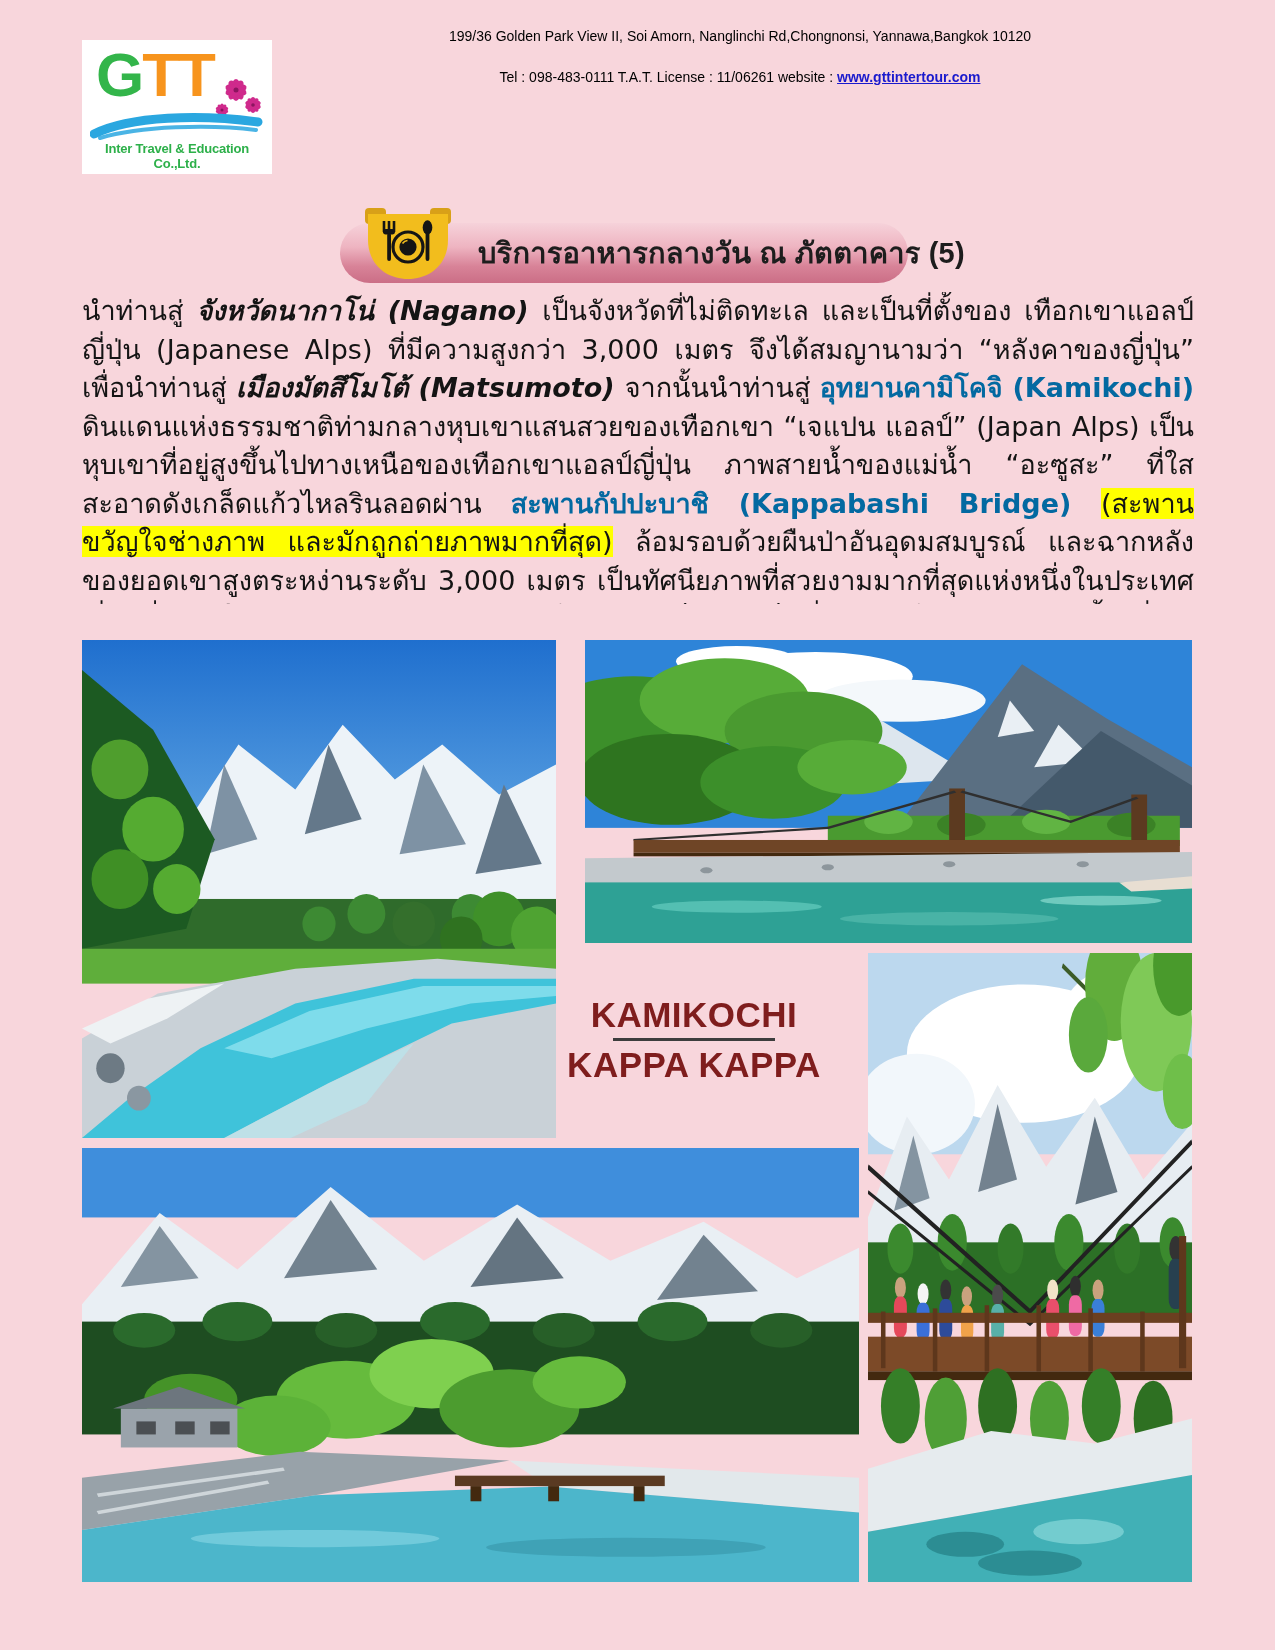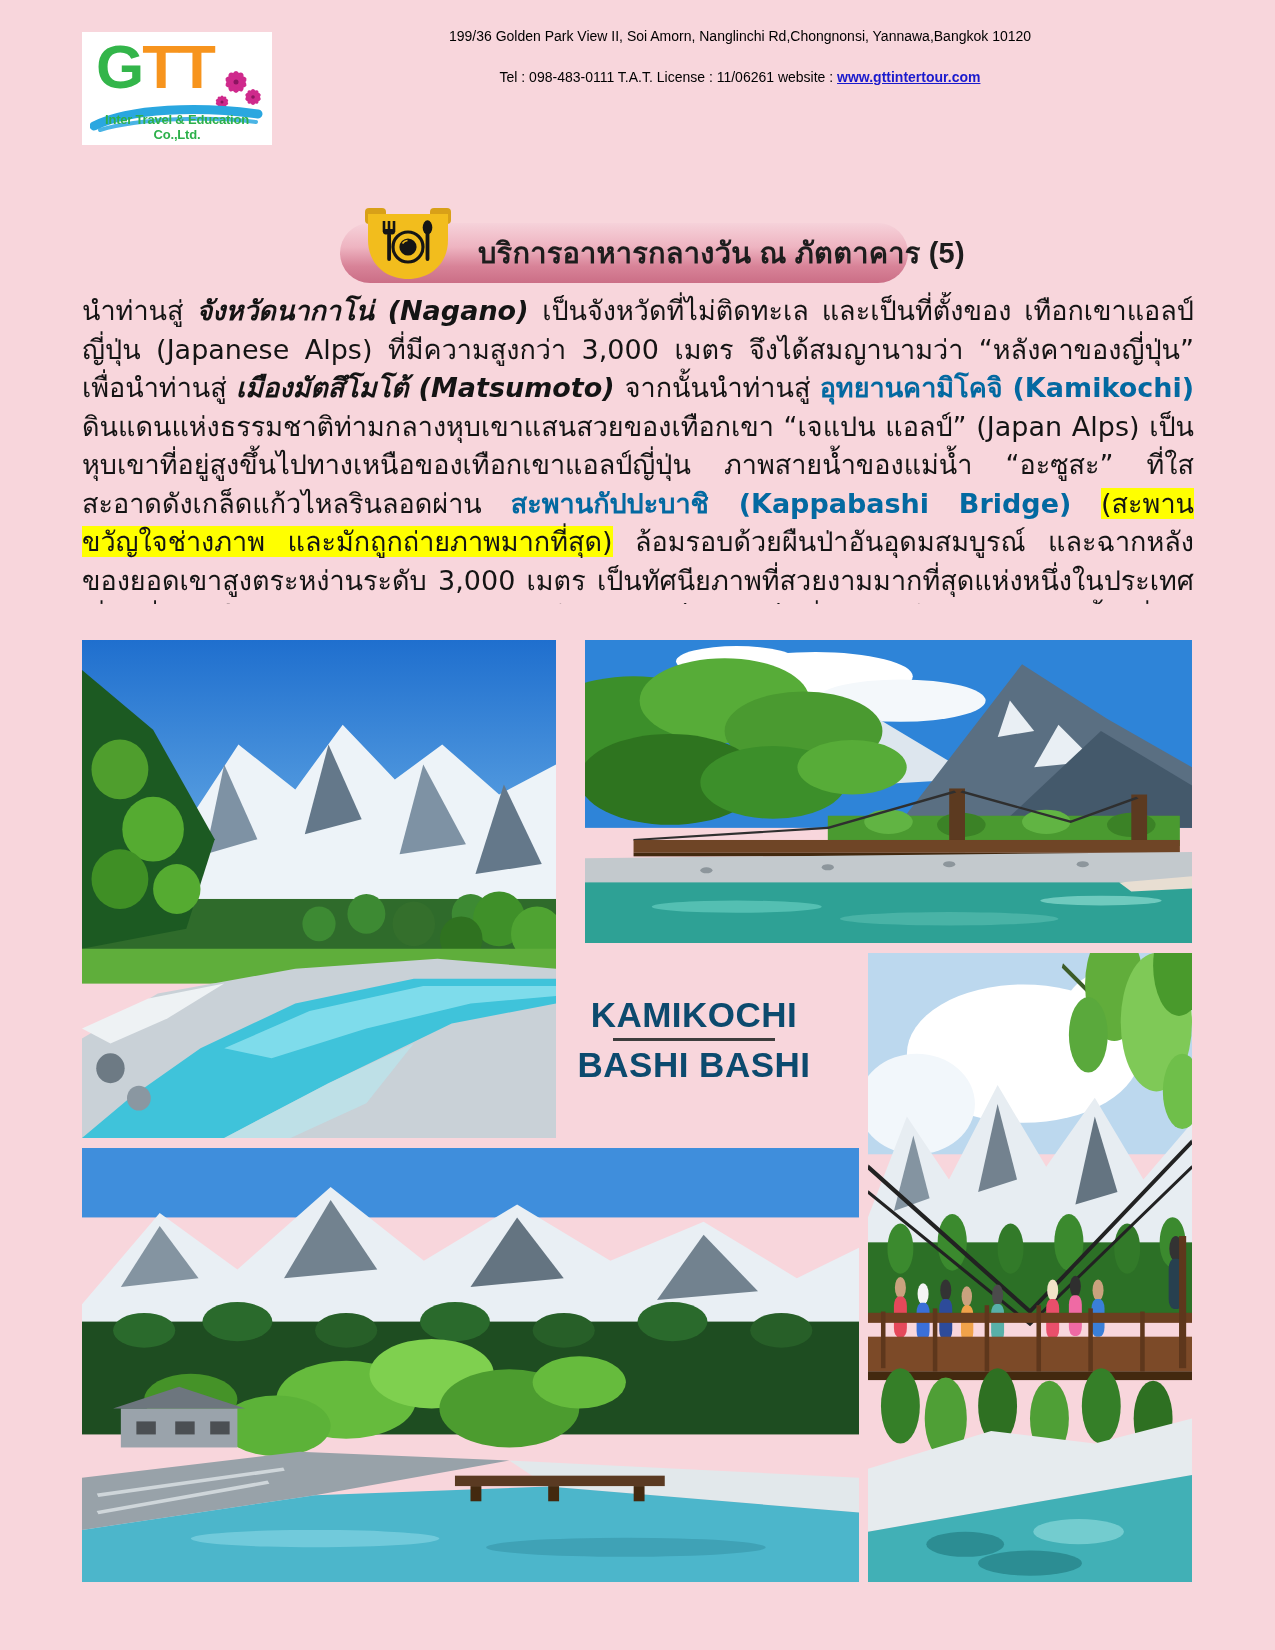--- a/index.html
+++ b/index.html
@@ -1,20 +1,20 @@
 <!DOCTYPE html>
 <html><head>
 <meta charset="utf-8">
 <style>
   html,body{margin:0;padding:0;}
   .page{position:relative;width:1275px;height:1650px;background:#f8d6dc;overflow:hidden;
         font-family:"Liberation Sans",sans-serif;}
 
   
-  .logo{position:absolute;left:82px;top:32px;width:190px;height:113px;background:#ffffff;}
+  .logo{position:absolute;left:82px;top:40px;width:190px;height:134px;background:#ffffff;}
   .logo-letters{position:absolute;left:14px;top:4px;font-weight:700;font-size:62px;line-height:62px;
                 font-family:"Liberation Sans",sans-serif;letter-spacing:-2px;}
   .logo-g{color:#33b54a;}
   .logo-tt{color:#f7941d;}
   .logo-flowers{position:absolute;right:8px;top:32px;}
   .logo-wave{position:absolute;left:8px;top:72px;}
   .logo-tagline{position:absolute;left:0;bottom:3px;width:100%;text-align:center;
                 font-size:13px;font-weight:700;color:#2db04a;letter-spacing:-0.2px;}
   .head-text{position:absolute;left:330px;top:28px;width:820px;text-align:center;
              font-family:Liberation Sans, sans-serif;font-size:14px;color:#000;}
@@ -38,21 +38,21 @@
   .seg-highlight{background:#ffff00;}
 
   
   .photo{position:absolute;display:block;}
   .photo svg{display:block;width:100%;height:100%;}
   .ph-top-left{left:82px;top:640px;width:474px;height:498px;}
   .ph-top-right{left:585px;top:640px;width:607px;height:303px;}
   .ph-bottom-left{left:82px;top:1148px;width:777px;height:434px;}
   .ph-right{left:868px;top:953px;width:324px;height:629px;}
 
-  .caption{position:absolute;left:566px;top:995px;width:256px;text-align:center;color:#0c4a6e;
+  .caption{position:absolute;left:566px;top:995px;width:256px;text-align:center;color:#7f1d1d;
            font-family:"Liberation Sans",sans-serif;font-weight:700;}
   .caption-line{font-size:35px;line-height:40px;letter-spacing:0.5px;white-space:nowrap;}
   .caption-divider{width:162px;height:3px;background:#3d3d3d;margin:3px auto 4px auto;}
 </style>
 </head>
 <body>
 
 <div class="page">
 
   <div class="logo">
@@ -200,21 +200,21 @@
       <ellipse cx="25" cy="88" rx="14" ry="2" fill="#54bfb2"></ellipse>
         <ellipse cx="60" cy="92" rx="18" ry="2.2" fill="#49b3a6"></ellipse>
         <ellipse cx="85" cy="86" rx="10" ry="1.6" fill="#6fcabe"></ellipse>
       <polygon points="88,80 100,78 100,82 90,83" fill="#e8ded2"></polygon>
     </svg>
   </div>
 
   <div class="caption">
     <div class="caption-line">KAMIKOCHI</div>
     <div class="caption-divider"></div>
-    <div class="caption-line">BASHI BASHI</div>
+    <div class="caption-line">KAPPA KAPPA</div>
   </div>
 
   <div class="photo ph-bottom-left" aria-label="Azusa river, wooden bridge and alpine backdrop, Kamikochi">
     <svg viewBox="0 0 100 100" preserveAspectRatio="none" role="img">
       <rect x="0" y="0" width="100" height="16" fill="#3f8edc"></rect>
       <polygon points="0,36 10,15 20,28 32,9 44,26 56,13 68,26 80,17 92,30 100,23 100,46 0,46" fill="#e9eff4"></polygon>
       <polygon points="32,12 38,28 26,30" fill="#72828f"></polygon>
         <polygon points="56,16 62,30 50,32" fill="#647481"></polygon>
         <polygon points="80,20 87,33 74,35" fill="#72828f"></polygon>
         <polygon points="10,18 15,30 5,32" fill="#8494a1"></polygon>

